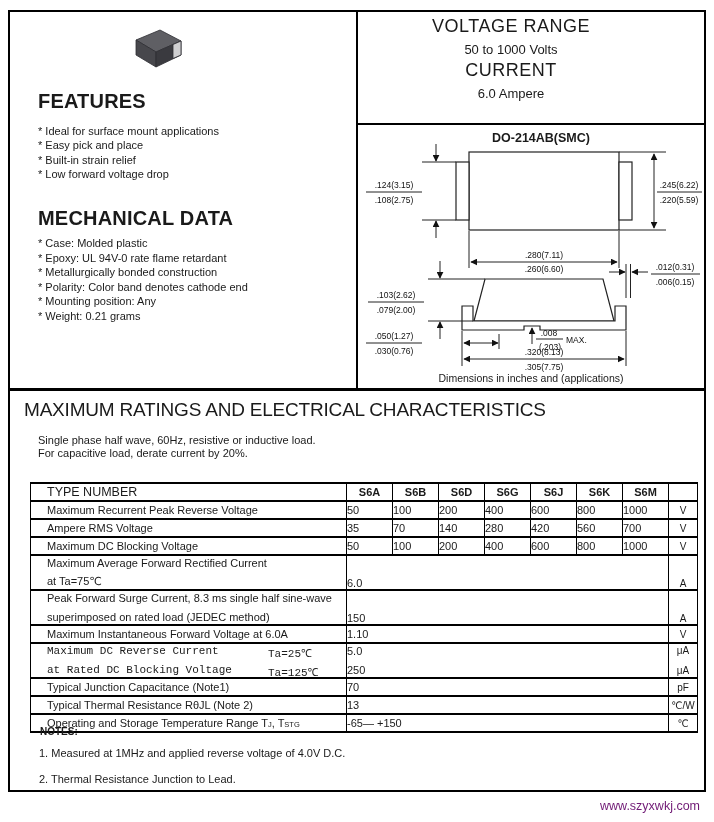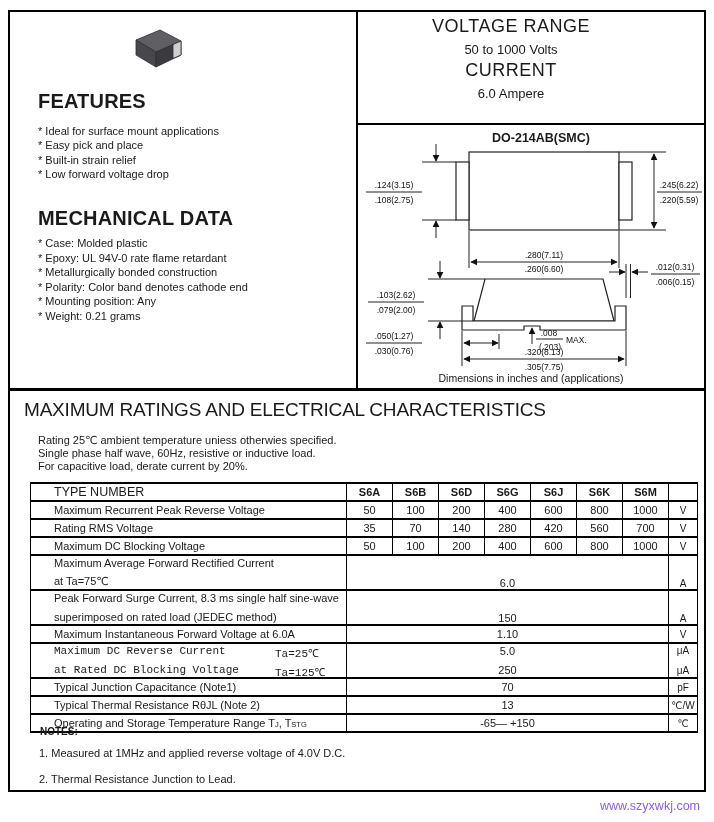--- a/index.html
+++ b/index.html
@@ -23,41 +23,41 @@
   .vr-sub{font-size:13px;margin-top:5px;}
   .vr-title2{font-size:18px;letter-spacing:.5px;margin-top:3px;}
   .pkg-title{left:358px;top:131px;width:346px;text-align:center;font-size:12.5px;font-weight:bold;margin-left:10px;}
   .drawing-caption{left:358px;top:372px;width:346px;text-align:center;font-size:10.5px;}
   
   .ratings-title{left:24px;top:399px;font-size:19px;letter-spacing:-0.2px;}
   .ratings-sub{left:38px;top:434px;font-size:11px;line-height:13px;}
   
   .tbl{left:30px;top:482px;border-collapse:collapse;table-layout:fixed;width:667px;font-size:11px;}
   .tbl td{border:solid #000;border-width:2px 1px;padding:0;overflow:hidden;}
-  .tbl .lbl{padding-left:23px;text-align:left;}
-  .tbl .val{text-align:center;}
+  .tbl .lbl{padding-left:16px;text-align:left;}
+  .tbl .val{}
   .tbl .unit{text-align:center;font-size:10px;}
   .tbl .h-hdr{height:18px;}
   .tbl .h1 td{height:16px;}
   .tbl .h2 td{height:33px;margin-left:22px;}
   .hdr-lbl{font-size:12.5px;}
   .hdr-type{font-weight:bold;text-align:center;font-size:11px;}
   .stack{display:flex;flex-direction:column;justify-content:space-between;height:31px;padding:1px 0;}
   .bottom{vertical-align:bottom;}
   .bottom div,.bottom{padding-bottom:1px;}
   .condline{position:relative;font-family:Liberation Mono, monospace;}
   .cond{position:absolute;left:221px;top:0;}
   .sub{font-size:7.5px;}
   
   .notes-title{left:40px;top:726px;font-size:10px;font-weight:bold;}
   .note-line{left:39px;font-size:11px;}
   .note-1{top:747px;}
   .note-2{top:773px;}
   
-  .footer-url{right:14px;top:799px;font-size:12.5px;color:#8b5cf6;}
+  .footer-url{right:14px;top:799px;font-size:12.5px;color:#701a75;}
   
   svg text{font-family:"Liberation Sans","DejaVu Sans",sans-serif;font-size:8.5px;fill:#111;}
   svg .ln{stroke:#222;stroke-width:1;fill:none;}
   svg .shape{stroke:#222;stroke-width:1.2;fill:#fff;}
 </style>
 </head>
 <body>
 
 <div class="abs page-border"></div>
 <div class="abs v-divider"></div>
@@ -165,21 +165,20 @@
     <line class="ln" x1="262" y1="191" x2="262" y2="226"></line>
   <line class="ln" x1="100" y1="219" x2="260" y2="219" marker-start="url(#ah)" marker-end="url(#ah)"></line>
   <text x="180" y="215" text-anchor="middle">.320(8.13)</text>
   <text x="180" y="230" text-anchor="middle">.305(7.75)</text>
 </svg>
 
 <div class="abs drawing-caption">Dimensions in inches and (applications)</div>
 
 <div class="abs ratings-title">MAXIMUM RATINGS AND ELECTRICAL CHARACTERISTICS</div>
 <div class="abs ratings-sub">
-  <div>Rating 25℃ ambient temperature uniess otherwies specified.</div>
   <div>Single phase half wave, 60Hz, resistive or inductive load.</div>
   <div>For capacitive load, derate current by 20%.</div>
 </div>
 
 <table class="abs tbl">
   <colgroup>
     <col style="width:316px">
     <col style="width:46px">
       <col style="width:46px">
       <col style="width:46px">
@@ -206,21 +205,21 @@
     <td class="val">50</td>
     <td class="val">100</td>
     <td class="val">200</td>
     <td class="val">400</td>
     <td class="val">600</td>
     <td class="val">800</td>
     <td class="val">1000</td>
     <td class="unit">V</td>
   </tr>
   <tr class="h1">
-    <td class="lbl">Rating RMS Voltage</td>
+    <td class="lbl">Ampere RMS Voltage</td>
     <td class="val">35</td>
     <td class="val">70</td>
     <td class="val">140</td>
     <td class="val">280</td>
     <td class="val">420</td>
     <td class="val">560</td>
     <td class="val">700</td>
     <td class="unit">V</td>
   </tr>
   <tr class="h1">

